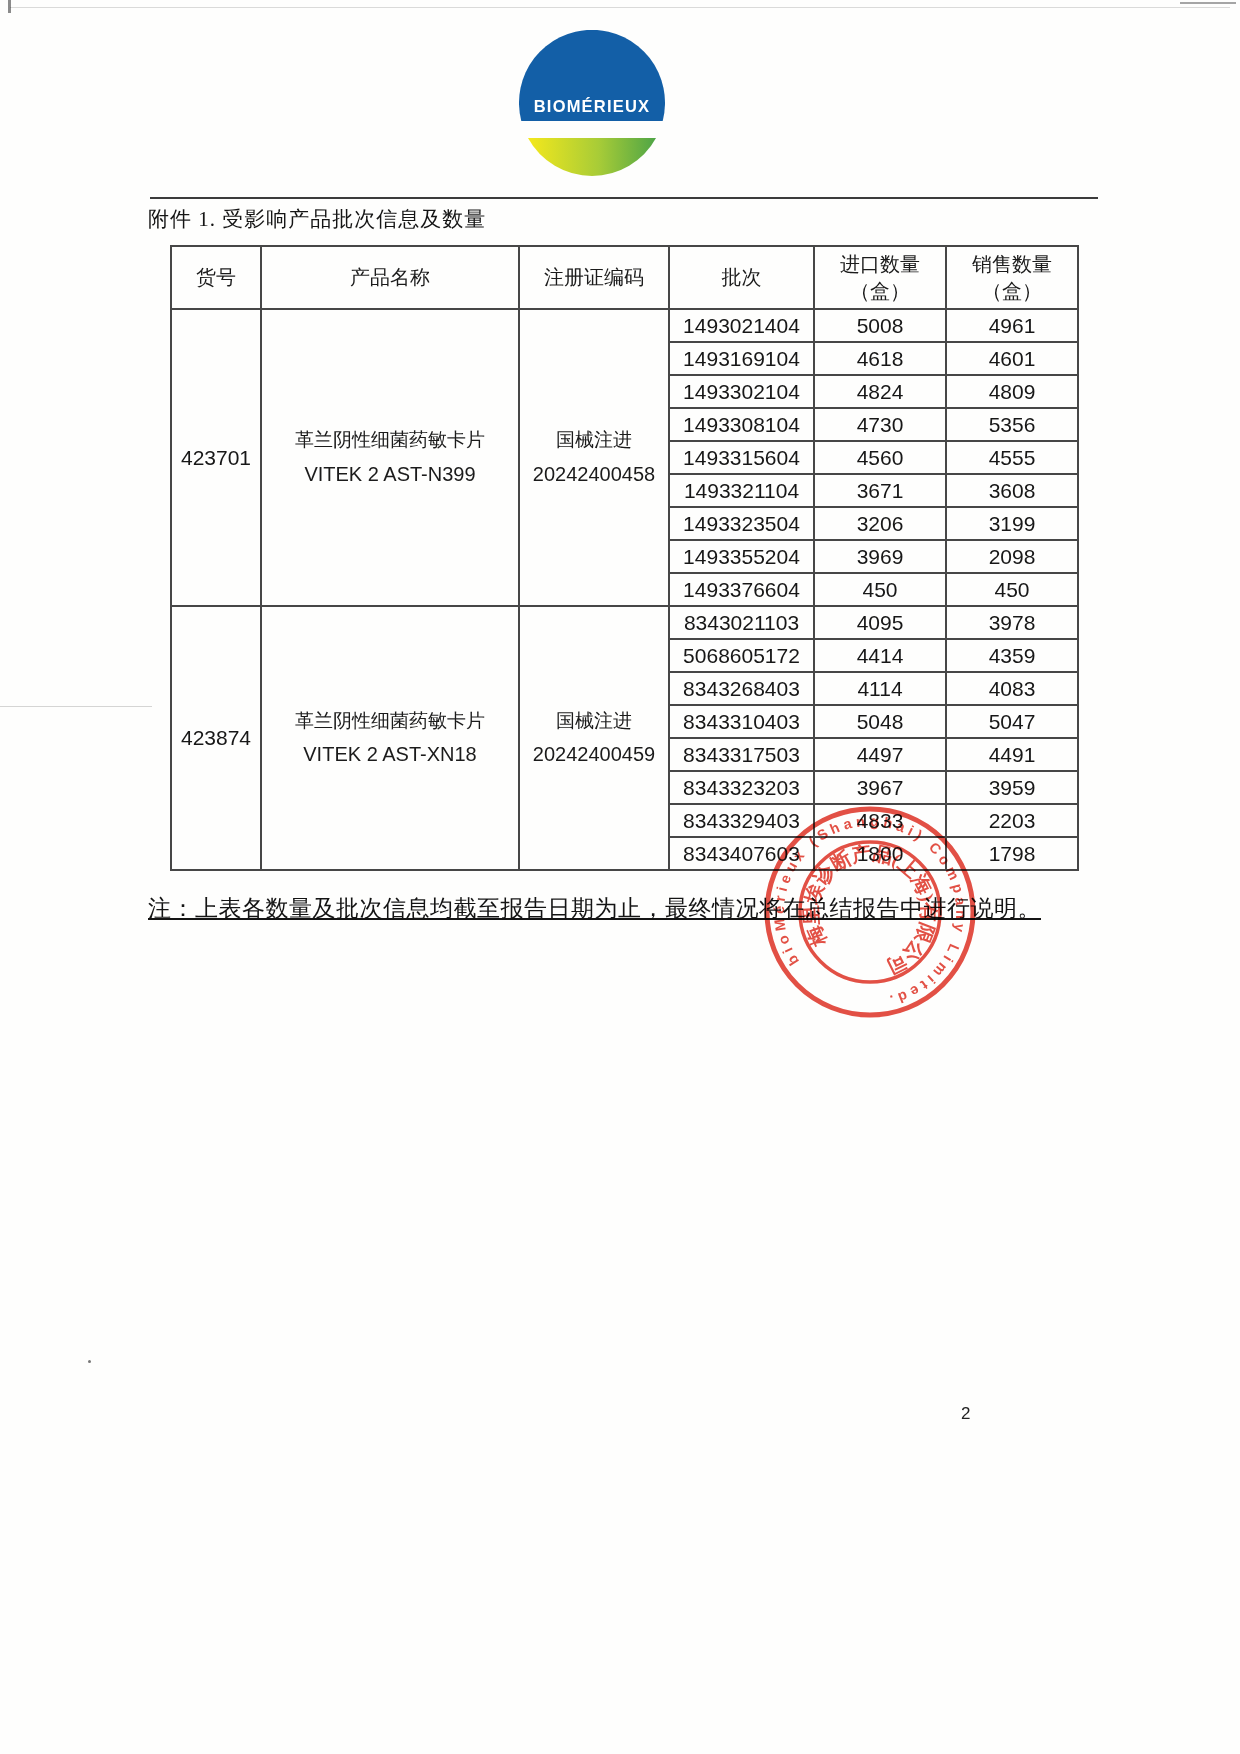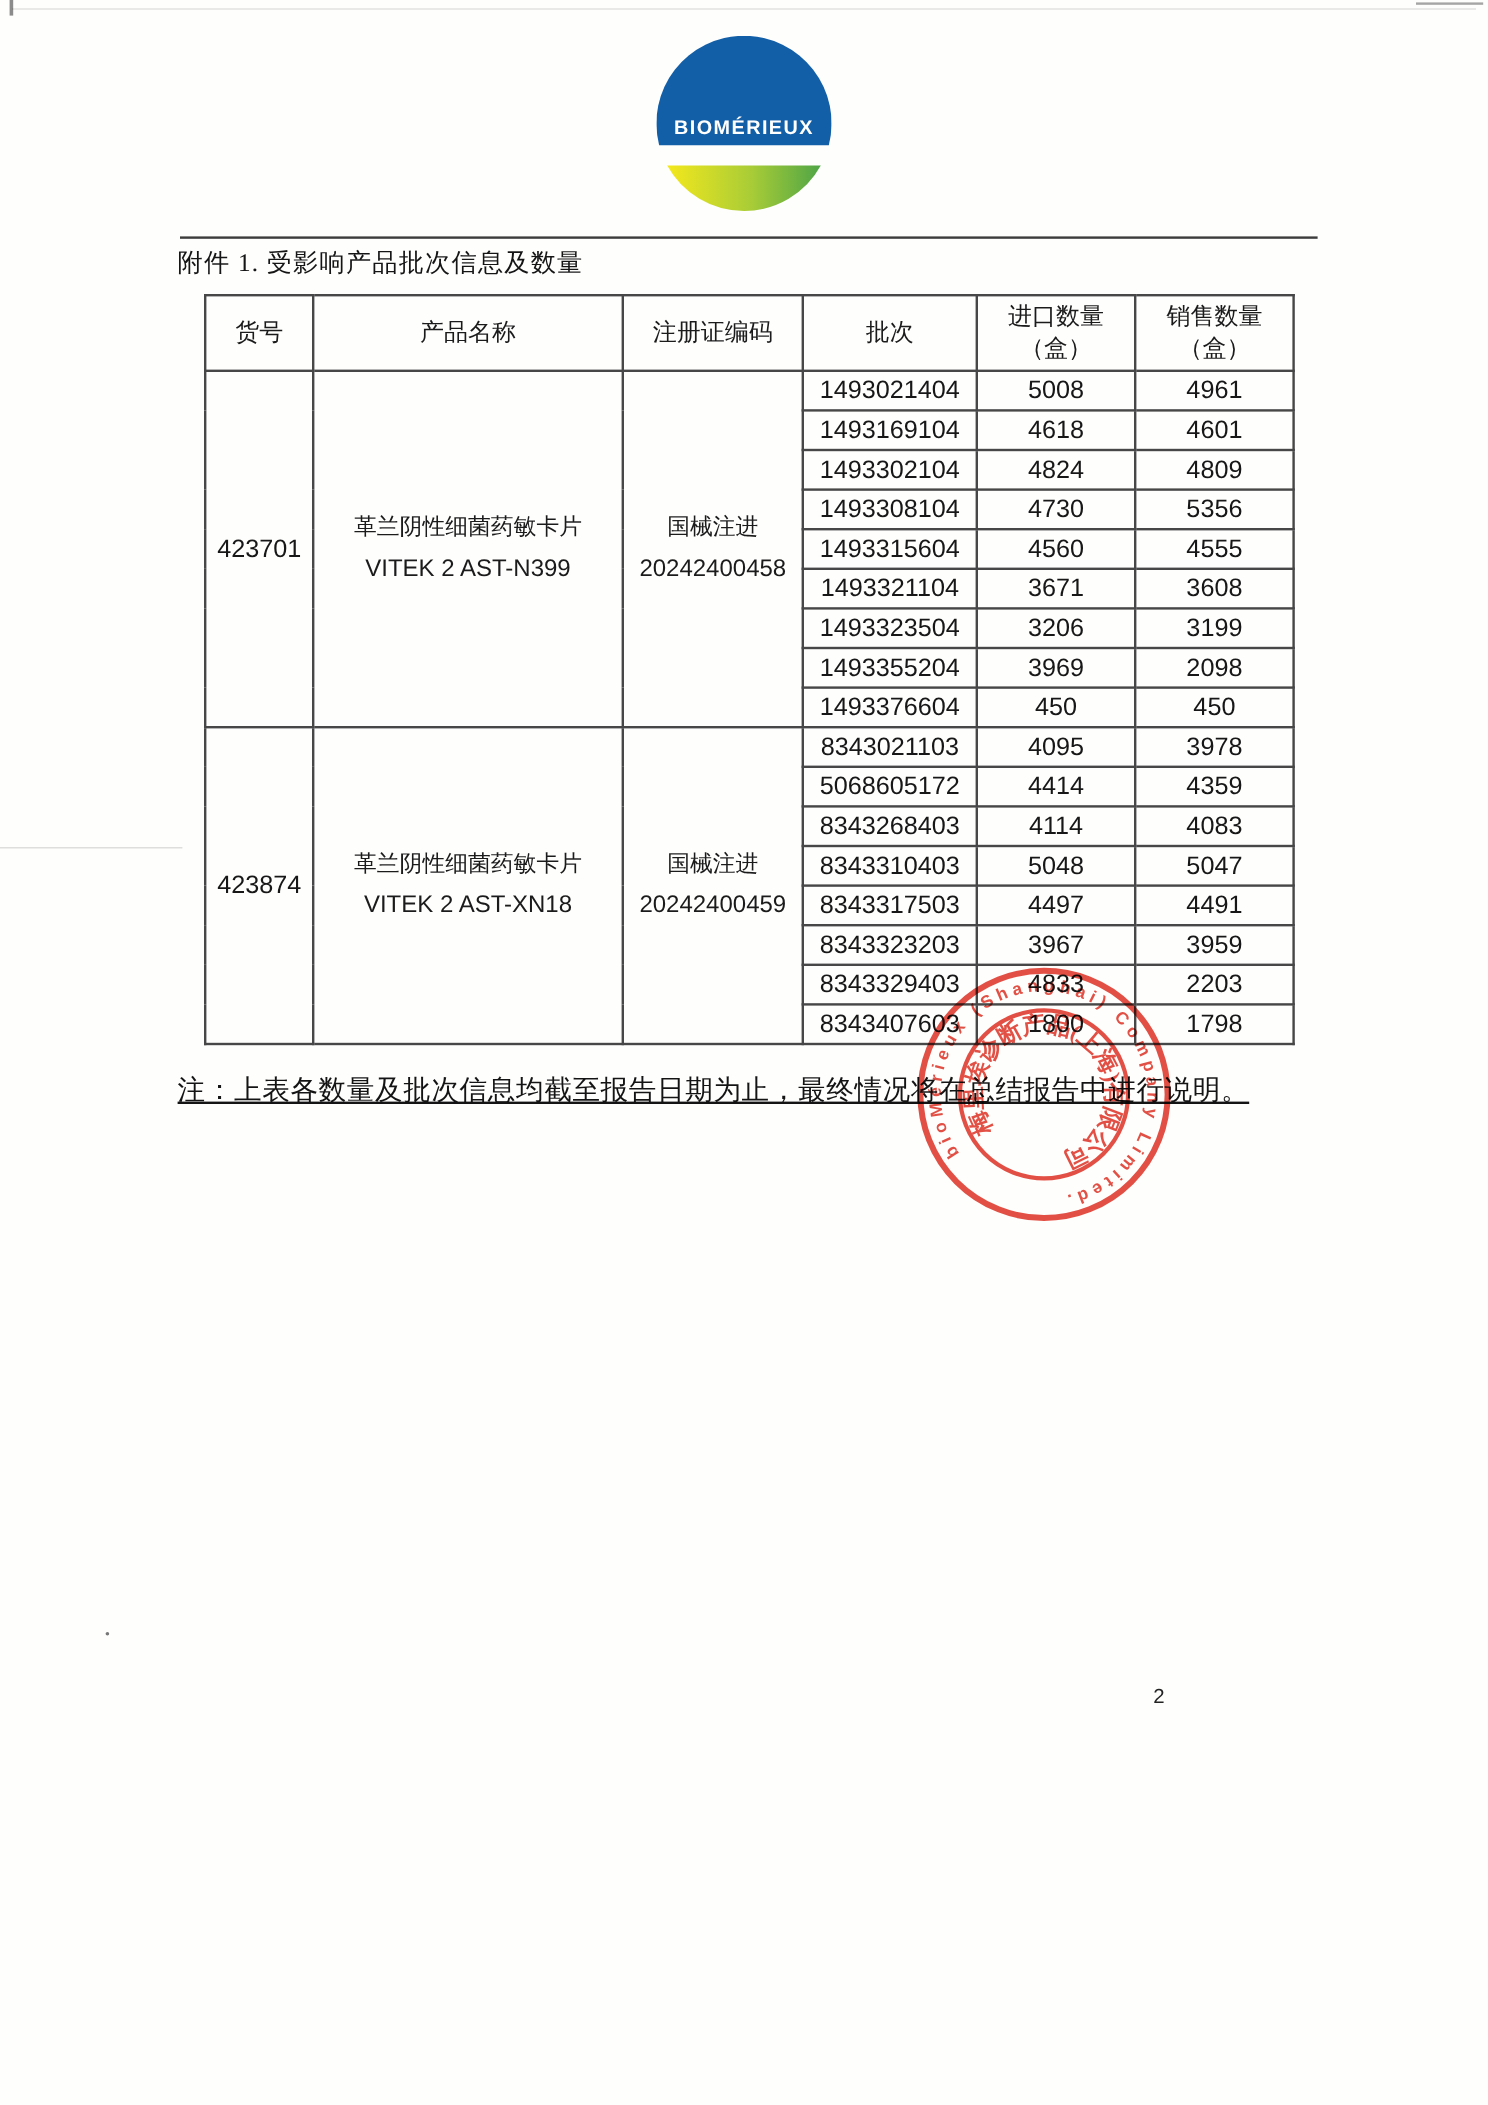--- a/index.html
+++ b/index.html
@@ -9,21 +9,21 @@
     font-family:"Liberation Serif", serif;
   }
   
   .scan-top-line { position:absolute; top:7px; left:10px; width:1220px; height:1px; background:rgba(0,0,0,.14); }
   .scan-corner-l { position:absolute; top:0; left:8px; width:3px; height:13px; background:rgba(0,0,0,.45); }
   .scan-corner-r { position:absolute; top:2px; right:4px; width:56px; height:2px; background:rgba(0,0,0,.35); }
   .scan-mid-line { position:absolute; top:706px; left:0; width:152px; height:1px; background:rgba(0,0,0,.16); }
   .scan-dot { position:absolute; top:1360px; left:88px; width:3px; height:3px; border-radius:50%; background:#777; }
 
   
-  .logo { position:absolute; left:547px; top:30px; width:146px; height:150px; }
+  .logo { position:absolute; left:519px; top:30px; width:146px; height:150px; }
 
   
   .rule { position:absolute; left:150px; top:197px; width:948px; height:2px; background:#3c3c3c; }
   .doc-title { position:absolute; left:148px; top:205px; font-size:21px; letter-spacing:1px; color:#151515; }
 
   
   .table-wrap { position:absolute; left:170px; top:245px; }
   table { border-collapse:collapse; table-layout:fixed; }
   th, td { border:2px solid #474747; padding:0; text-align:center; vertical-align:middle; }
   thead tr { height:63px; }

